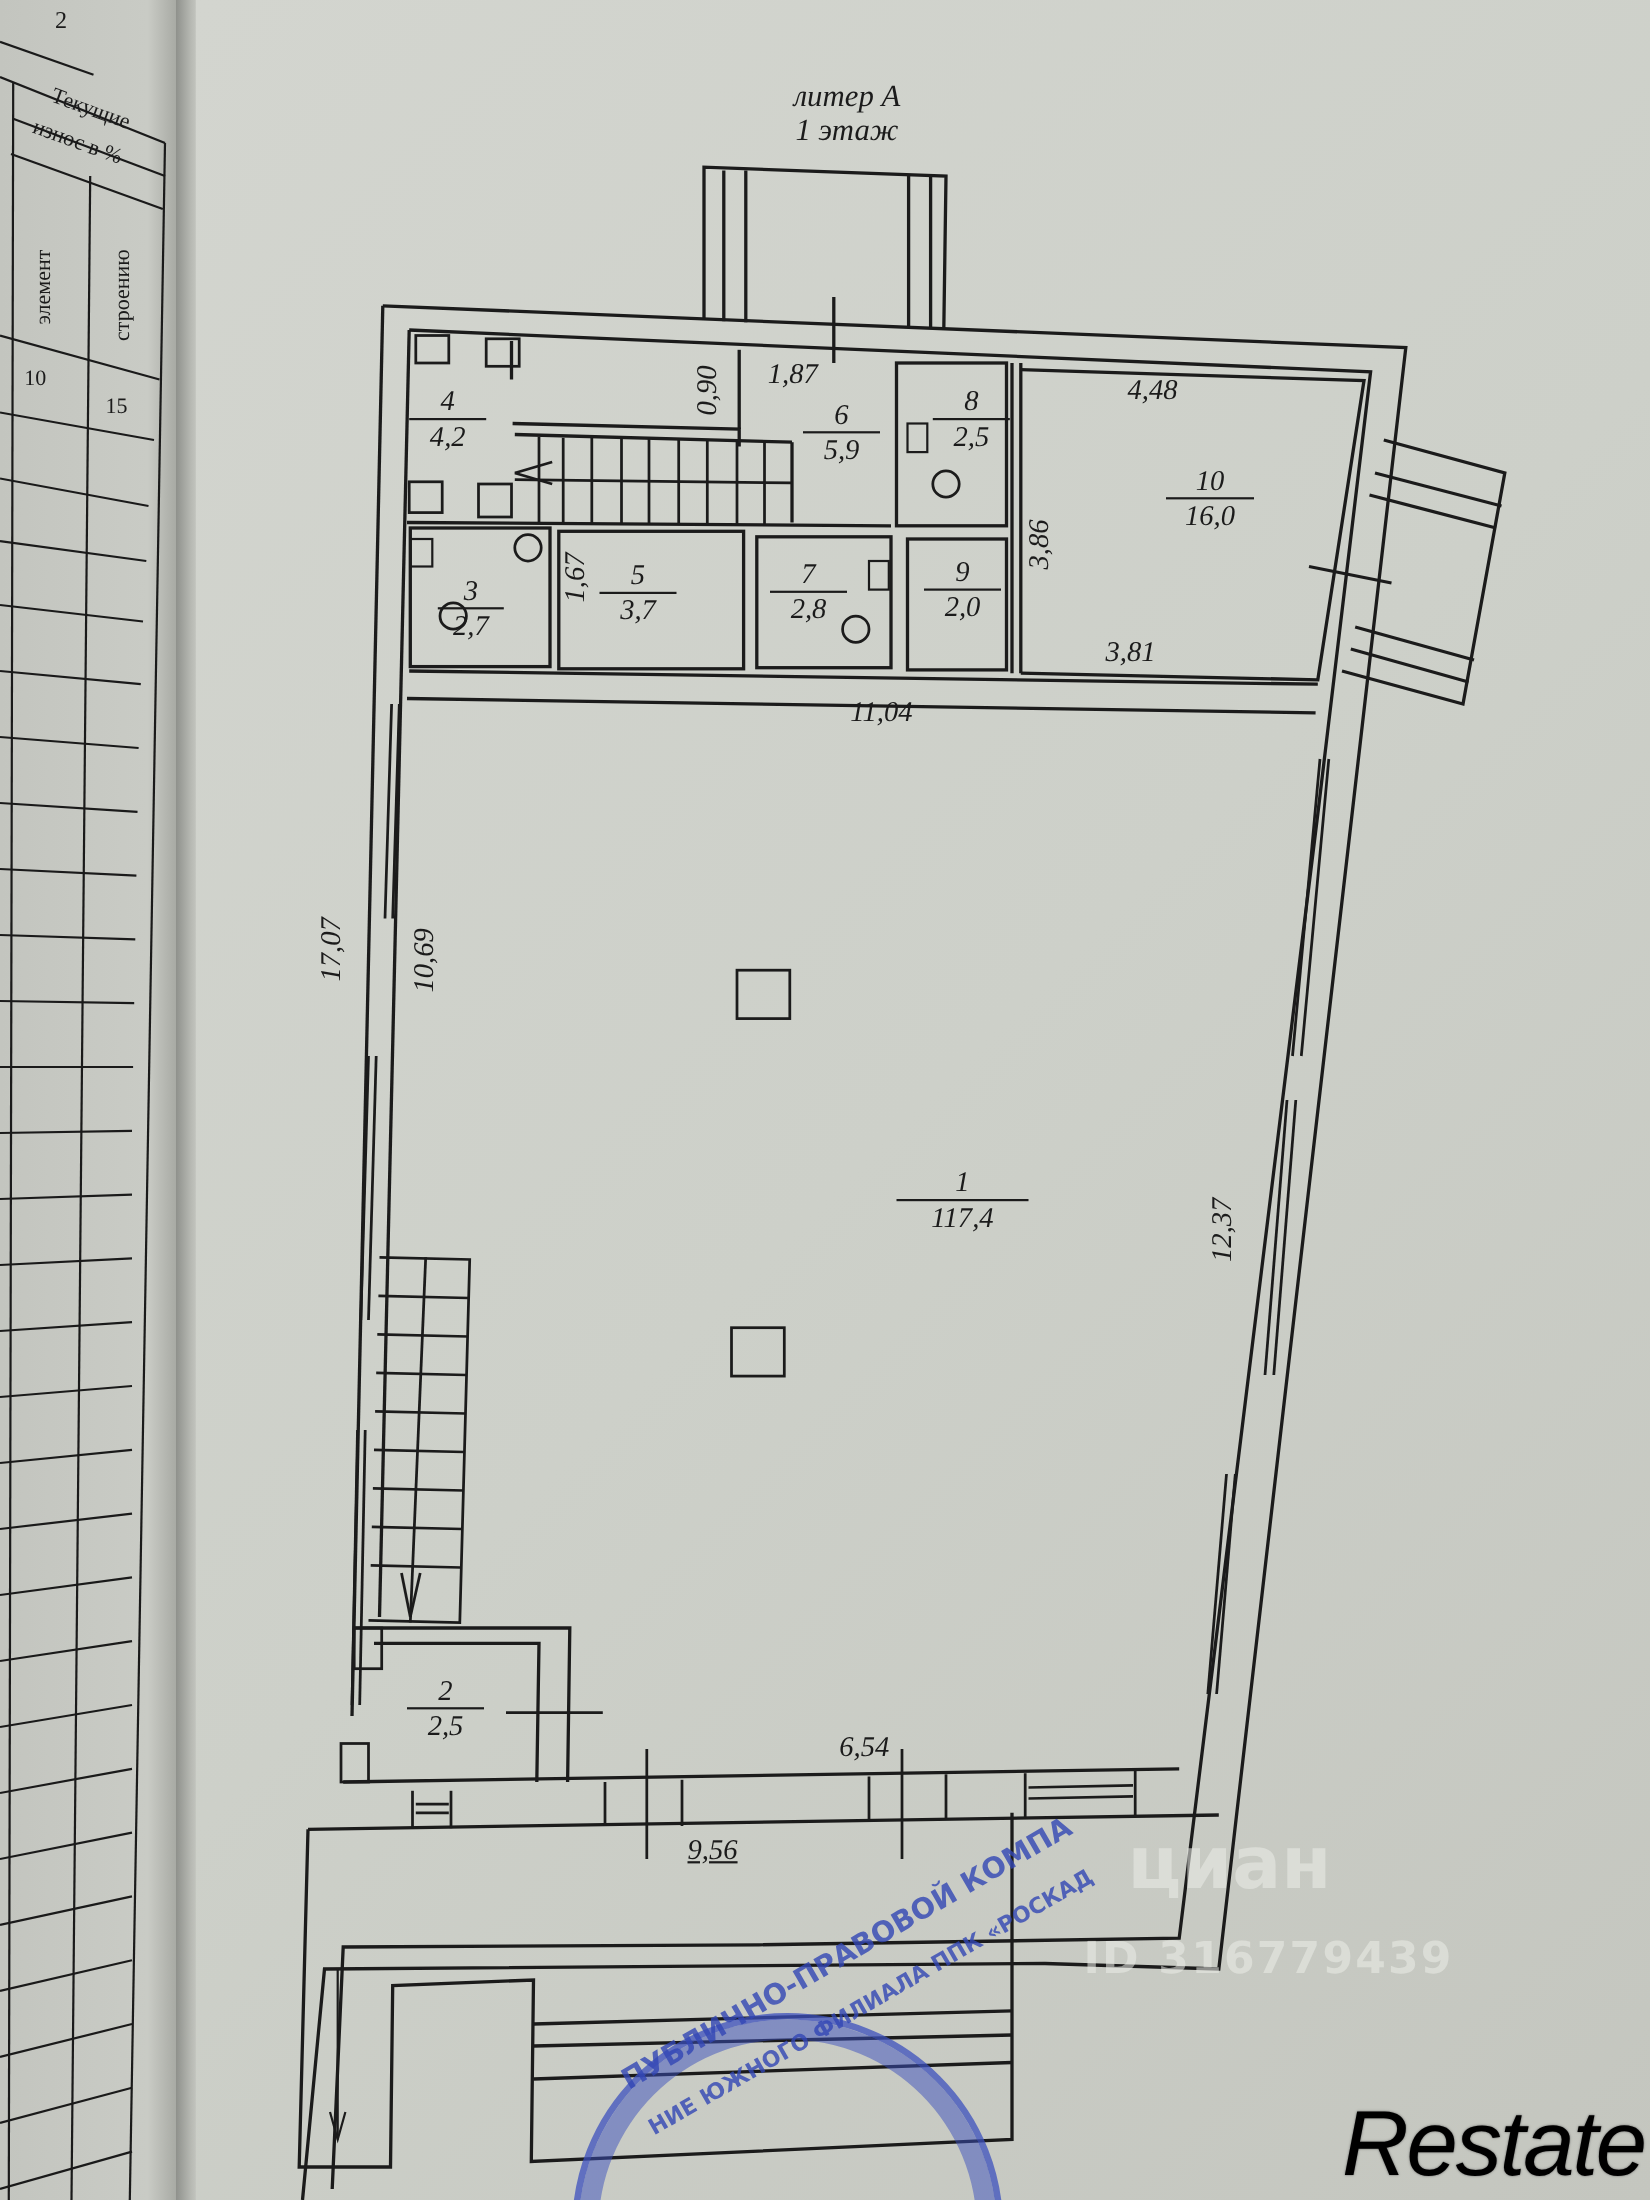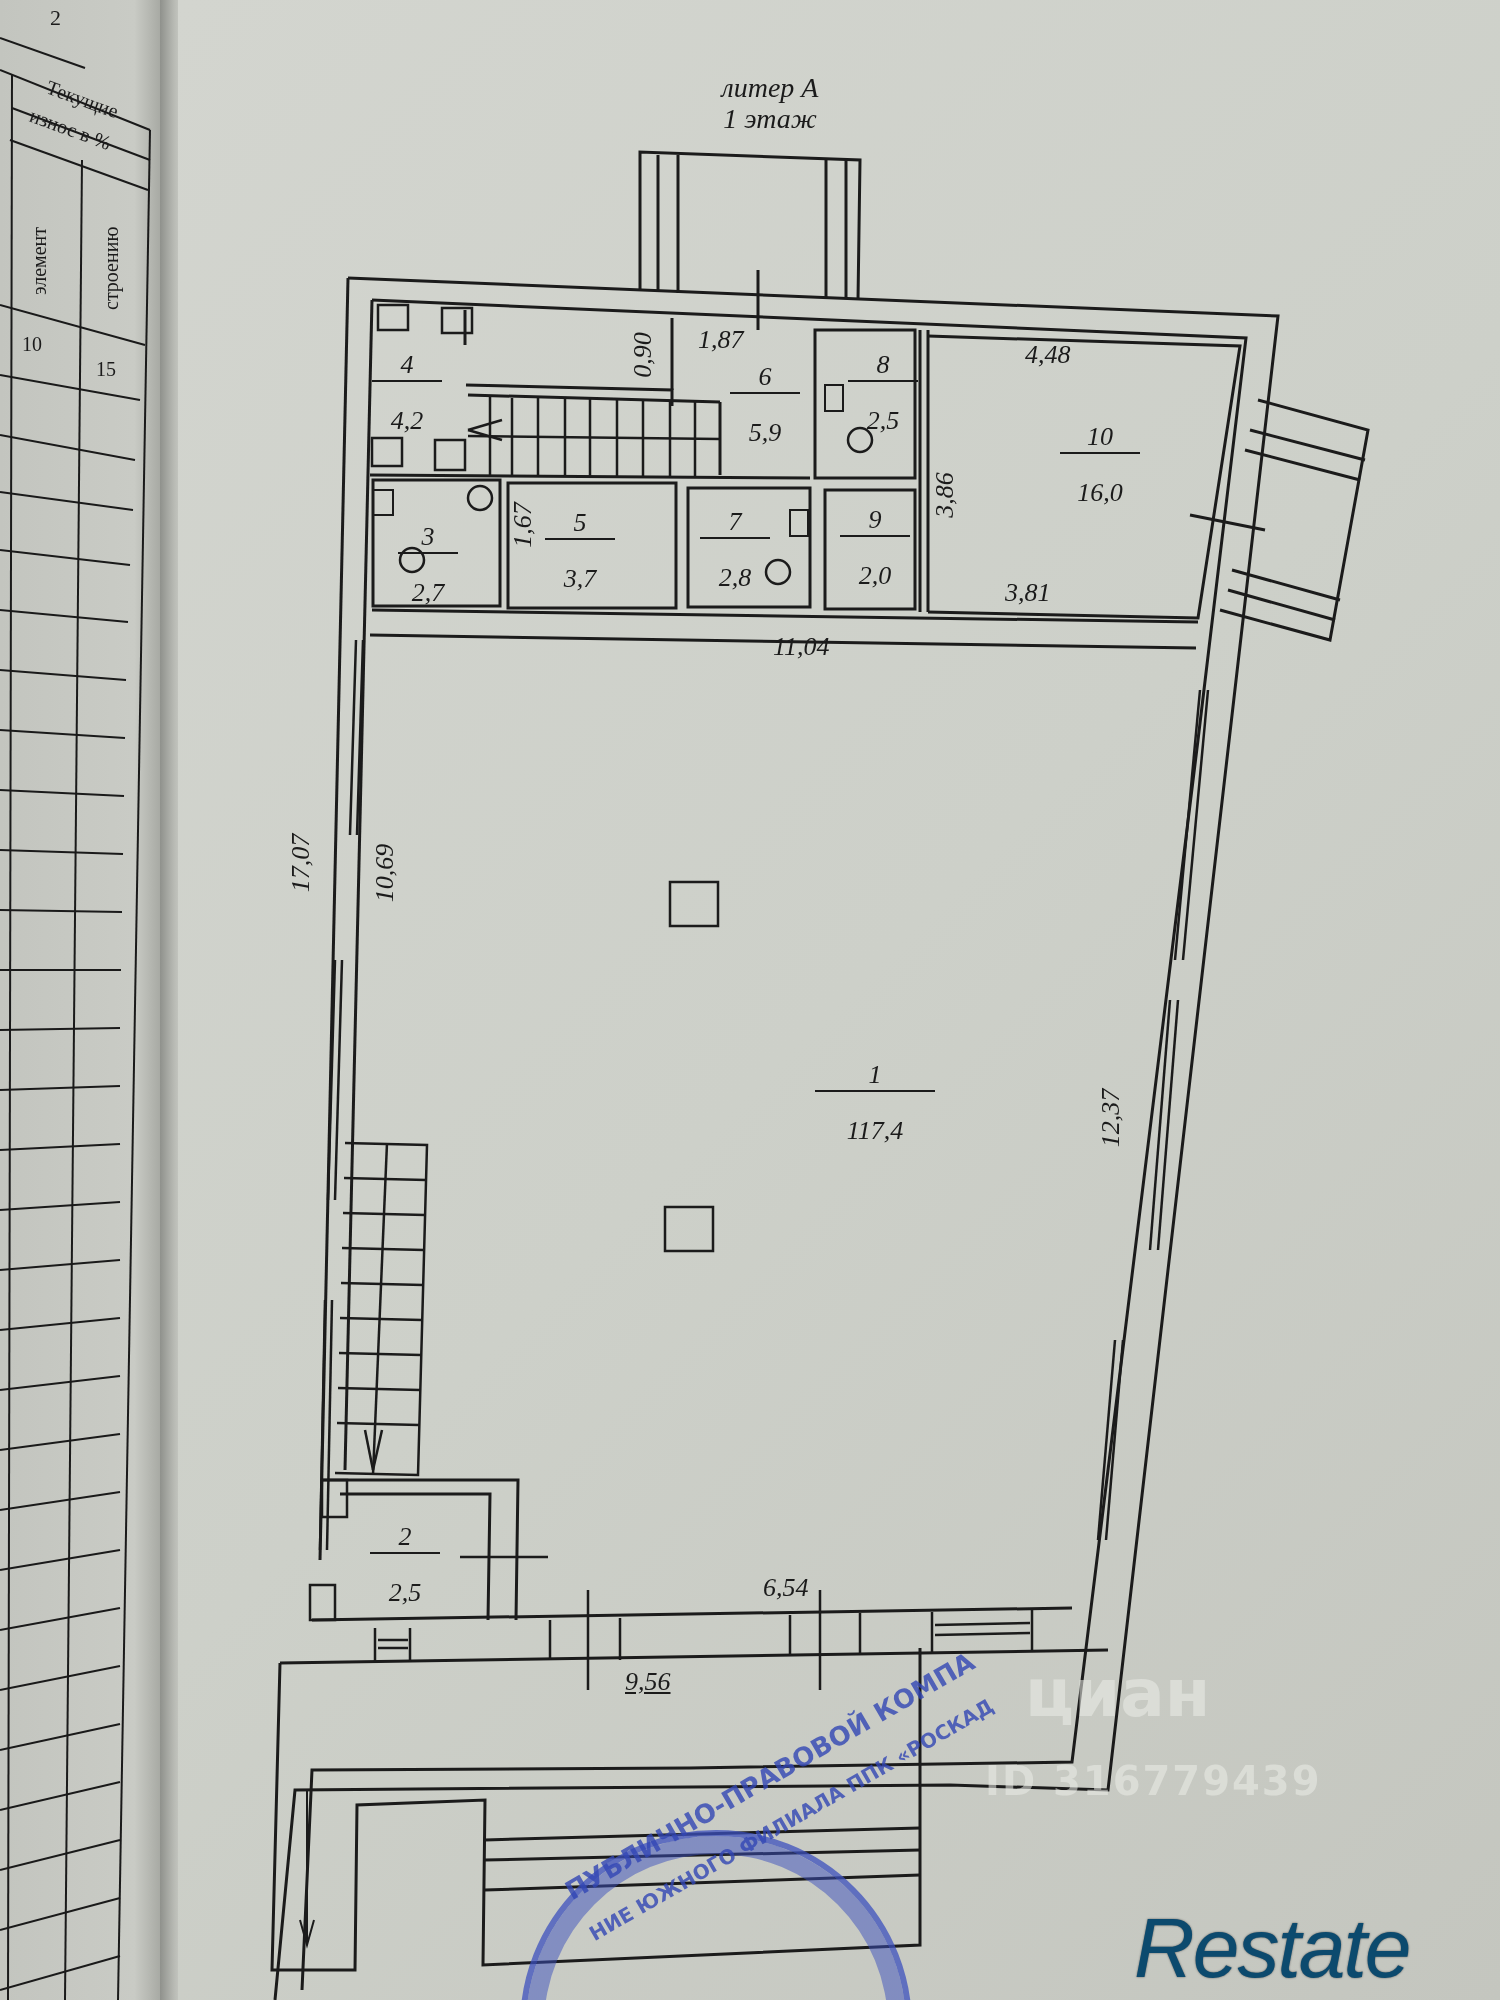--- a/index.html
+++ b/index.html
@@ -22,31 +22,31 @@
     background: linear-gradient(135deg, #d3d5cf 0%, #cdd0c9 50%, #c4c6bf 100%);
   }
   svg.plan { position: absolute; left: 0; top: 0; }
   .txt { position: absolute; color: #1b1b1b; font-style: italic; white-space: nowrap; }
   .title { font-size: 28px; text-align: center; line-height: 30px; }
   .room {
     position: absolute; text-align: center; font-style: italic; color: #1b1b1b;
     font-size: 26px; line-height: 30px;
   }
   .room .num { display: block; border-bottom: 2px solid #1b1b1b; padding: 0 8px; }
-  .room .area { display: block; margin-top: 24px; }
+  .room .area { display: block; }
   .dim { font-size: 26px; }
   .rot-90 { transform: rotate(-90deg); transform-origin: center center; }
   .table-head { position: absolute; font-size: 20px; color: #1b1b1b; }
   .vert { writing-mode: vertical-rl; transform: rotate(180deg); }
   .watermark {
     position: absolute; color: rgba(235,236,232,0.55); font-family: "DejaVu Sans", sans-serif;
     font-weight: bold;
   }
   .brand {
-    position: absolute; left: 1134px; top: 1900px; color: #0c4a6e;
+    position: absolute; left: 1220px; top: 1900px; color: #000000;
     font-family: "Liberation Sans", sans-serif; font-size: 84px; font-style: italic;
     text-shadow: 0 0 2px #555;
     letter-spacing: -2px;
   }
   .stamp {
     position: absolute; left: 520px; top: 1830px; width: 380px; height: 380px;
     border-radius: 50%; border: 6px solid rgba(60,80,190,0.75);
     box-shadow: inset 0 0 0 14px rgba(0,0,0,0), inset 0 0 0 18px rgba(60,80,190,0.5);
   }
   .stamp-text {

